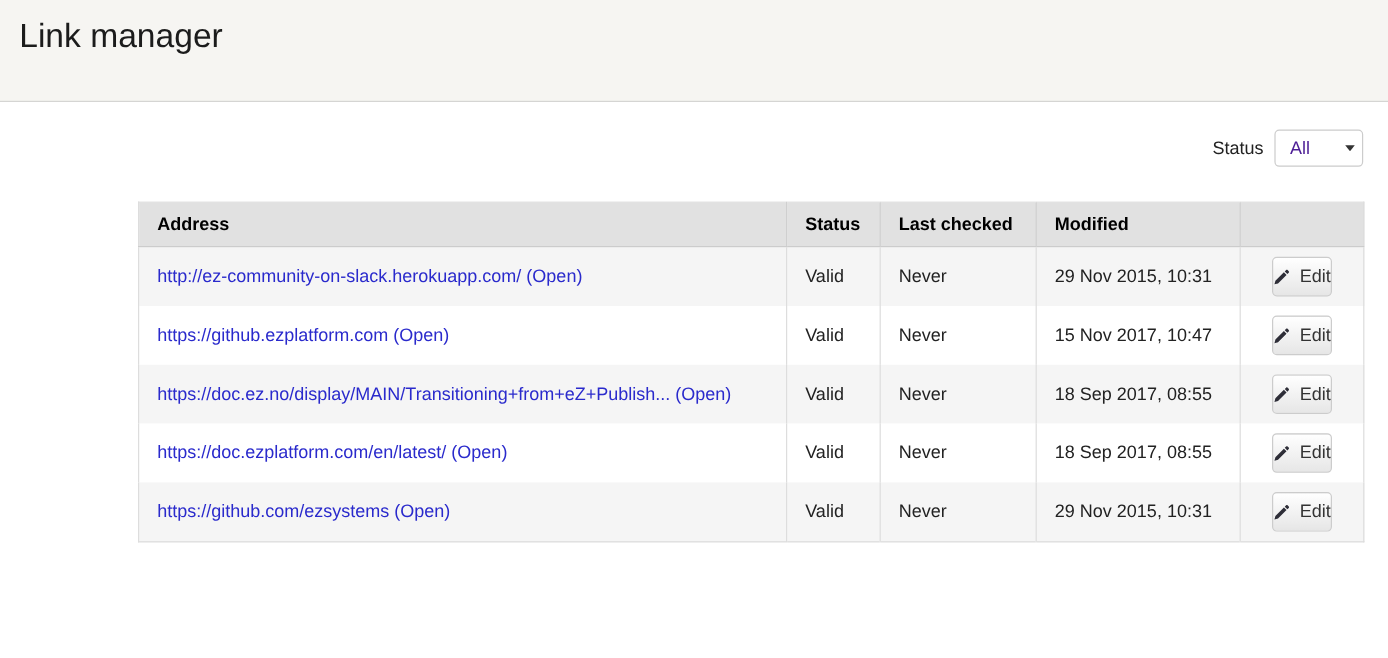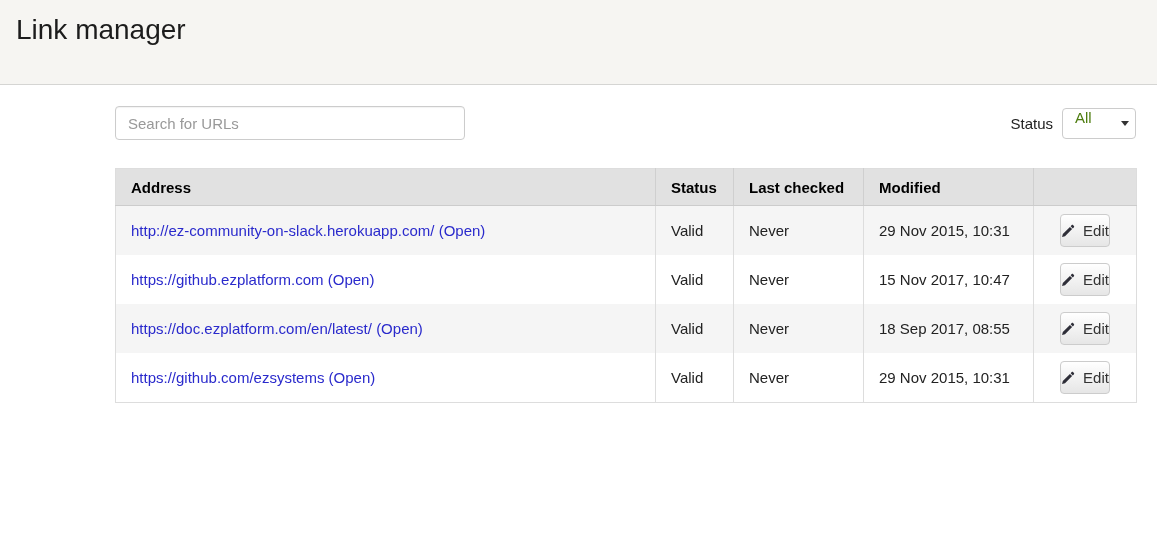--- a/index.html
+++ b/index.html
@@ -71,23 +71,24 @@
     margin-right: 9px;
   }
   .status-select {
     position: relative;
     width: 74px;
     height: 31px;
     background: #ffffff;
     border: 1px solid #ccc;
     border-radius: 4px;
     display: flex;
+    align-items: center;
     padding-left: 12px;
     font-size: 15px;
-    color: #4d7c0f;
+    color: #4c1d95;
     cursor: pointer;
   }
   .status-select .caret {
     position: absolute;
     right: 6px;
     top: 50%;
     margin-top: -2px;
     width: 0; height: 0;
     border-left: 4px solid transparent;
     border-right: 4px solid transparent;
@@ -141,21 +142,20 @@
 </head>
 <body>
 
 <div class="topbar">
   <h1>Link manager</h1>
 </div>
 
 <div class="content">
 
   <div class="toolbar">
-    <input class="search-input" type="text" placeholder="Search for URLs" style="">
     <div class="spacer"></div>
     <span class="status-label">Status</span>
     <div class="status-select">
       <span>All</span>
       <span class="caret"></span>
     </div>
   </div>
 
   <table class="links">
     <colgroup>
@@ -208,20 +208,39 @@
         <span class="pencil-icon">
           <svg viewBox="0 0 16 16" width="14" height="14" aria-hidden="true">
             <path fill="#2e2e38" d="M1.2 14.8l.9-3.4 8.1-8.1 2.5 2.5-8.1 8.1-3.4.9zM11 2.5l1.3-1.3c.4-.4 1-.4 1.4 0l1.1 1.1c.4.4.4 1 0 1.4L13.5 5 11 2.5z"></path>
           </svg>
         </span>
         <span>Edit</span>
       </button>
     </td>
   </tr>
 
+  <tr>
+    <td>
+      <a class="url">https://doc.ez.no/display/MAIN/Transitioning+from+eZ+Publish...</a>
+      <a class="open">(Open)</a>
+    </td>
+    <td>Valid</td>
+    <td>Never</td>
+    <td>18 Sep 2017, 08:55</td>
+    <td class="edit-cell">
+      <button class="btn edit-btn">
+        <span class="pencil-icon">
+          <svg viewBox="0 0 16 16" width="14" height="14" aria-hidden="true">
+            <path fill="#2e2e38" d="M1.2 14.8l.9-3.4 8.1-8.1 2.5 2.5-8.1 8.1-3.4.9zM11 2.5l1.3-1.3c.4-.4 1-.4 1.4 0l1.1 1.1c.4.4.4 1 0 1.4L13.5 5 11 2.5z"></path>
+          </svg>
+        </span>
+        <span>Edit</span>
+      </button>
+    </td>
+  </tr>
 
 
   <tr>
     <td>
       <a class="url">https://doc.ezplatform.com/en/latest/</a>
       <a class="open">(Open)</a>
     </td>
     <td>Valid</td>
     <td>Never</td>
     <td>18 Sep 2017, 08:55</td>

